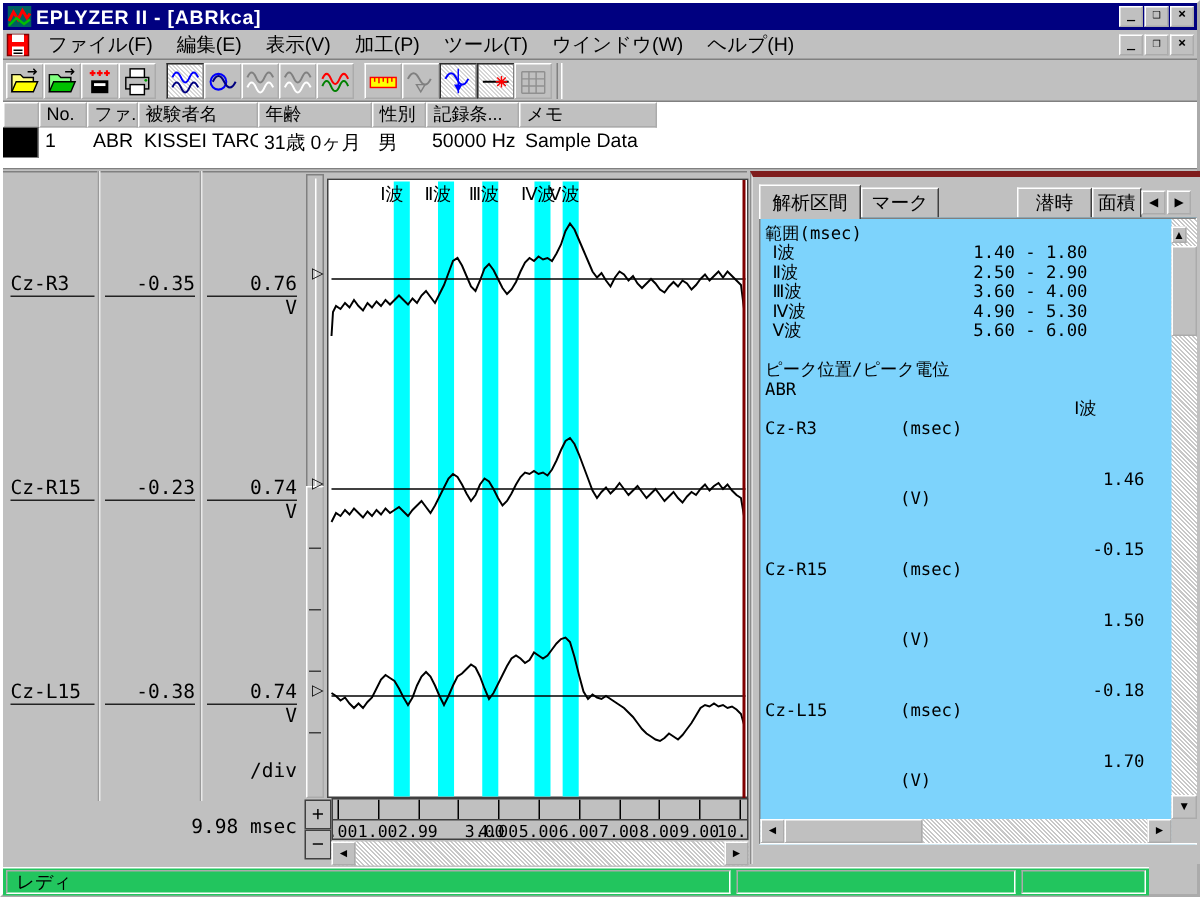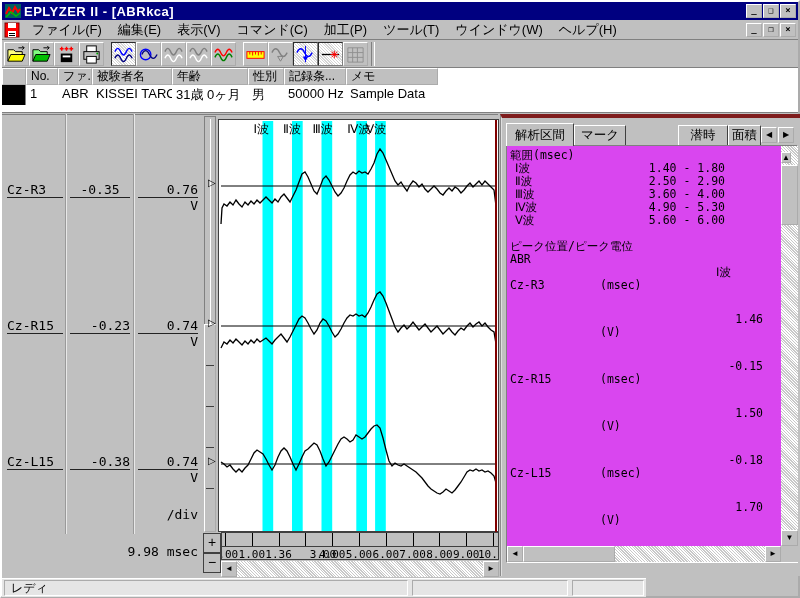--- a/index.html
+++ b/index.html
@@ -104,35 +104,35 @@
   #rightpanel { position:absolute; left:498px; top:112px; width:300px; height:462px;
     background:#c0c0c0; border-left:2px groove #dfdfdf; border-top:4px solid #7f1d1d; }
   .tab { position:absolute; background:#c0c0c0; border-top:1px solid #fff;
     border-left:1px solid #fff; border-right:1px solid #404040;
     font-size:12.5px; text-align:center; overflow:hidden; white-space:nowrap; }
   .tab.active { top:5px; height:23px; z-index:3; line-height:22px; }
   .tab.inactive { top:7px; height:20px; line-height:19px; z-index:1; }
   .tab-arrow { position:absolute; top:9px; width:16px; height:16px; background:#c0c0c0;
     border:1px outset #fff; font-size:8px; text-align:center; line-height:14px; z-index:4; }
   #rcontent { position:absolute; left:4px; top:27px; width:292px; height:418px;
-    background:#d946ef; border:1px solid; border-color:#808080 #fff #fff #808080; z-index:2;padding-left:44px; }
+    background:#7dd3fc; border:1px solid; border-color:#808080 #fff #fff #808080; z-index:2;padding-left:44px; }
   #rtext { position:absolute; left:3px; top:3px; width:268px;
     font-family:"DejaVu Sans Mono","Liberation Mono",monospace; font-size:11.5px;
     line-height:13px; color:#000; }
   .r-row { display:flex; }
   .r-wave { width:120px; padding-left:5px; }
   .r-range { width:95px; text-align:right; }
   .p-ch { width:58px; }
   .p-unit { width:64px;margin-left:32px; }
   .p-val { width:99px; text-align:right;margin-top:34px; }
   .p-colhdr { width:221px; text-align:right; }
 
   
-  #statusbar { position:absolute; left:0; top:576px; width:644px; height:19px;
-    background:#e5e5e5; border-top:1px solid #fff; display:flex; gap:4px; padding:1px 2px; }
+  #statusbar { position:absolute; left:0; top:576px; width:764px; height:19px;
+    background:#22c55e; border-top:1px solid #fff; display:flex; gap:4px; padding:1px 2px; }
   .status-cell { border:1px inset #fff; height:16px; font-size:12px; padding:0 6px; line-height:15px; }
 </style>
 </head>
 <body>
 
 <div id="window">
 
   <div id="titlebar">
     <svg class="app-icon" viewBox="0 0 16 14">
       <rect x="0" y="0" width="16" height="14" fill="#006060"></rect>
@@ -151,21 +151,20 @@
     <svg class="doc-icon" viewBox="0 0 16 16">
       <rect x="1" y="1" width="14" height="14" fill="#ff0000" stroke="#800000"></rect>
       <rect x="4" y="1" width="8" height="5" fill="#fff"></rect>
       <rect x="4" y="9" width="8" height="6" fill="#fff"></rect>
       <rect x="5" y="11" width="6" height="1" fill="#000"></rect>
       <rect x="5" y="13" width="6" height="1" fill="#000"></rect>
     </svg>
     <span class="menu-item">ファイル(F)</span>
     <span class="menu-item">編集(E)</span>
     <span class="menu-item">表示(V)</span>
-    <span class="menu-item">コマンド(C)</span>
     <span class="menu-item">加工(P)</span>
     <span class="menu-item">ツール(T)</span>
     <span class="menu-item">ウインドウ(W)</span>
     <span class="menu-item">ヘルプ(H)</span>
     <span class="winbtns">
       <span class="winbtn">_</span>
       <span class="winbtn">❐</span>
       <span class="winbtn">×</span>
     </span>
   </div>
@@ -286,21 +285,21 @@
       <span class="dt-cell c6" style="text-align:right;">50000 Hz</span>
       <span class="dt-cell c7">Sample Data</span>
     </div>
   </div>
 
   <div id="leftpanel"></div>
   <div class="vsep" style="left:63px;"></div>
   <div class="vsep" style="left:131px;"></div>
 
   <span class="ch-name" style="top:180px;">Cz-R3</span>
-  <span class="ch-val" style="left:68px; top:180px;text-align:center;">-0.35</span>
+  <span class="ch-val" style="left:68px; top:180px;">-0.35</span>
   <span class="ch-val" style="left:136px; top:180px;">0.76</span>
   <span class="ch-unit" style="left:136px; top:196px;">V</span>
 
   <span class="ch-name" style="top:316px;">Cz-R15</span>
   <span class="ch-val" style="left:68px; top:316px;">-0.23</span>
   <span class="ch-val" style="left:136px; top:316px;">0.74</span>
   <span class="ch-unit" style="left:136px; top:332px;">V</span>
 
   <span class="ch-name" style="top:452px;">Cz-L15</span>
   <span class="ch-val" style="left:68px; top:452px;">-0.38</span>
@@ -336,21 +335,21 @@
       </svg>
   </div>
 
   <span id="msec-label">9.98  msec</span>
   <span class="zoombtn" style="top:531px;">+</span>
   <span class="zoombtn" style="top:551px;">−</span>
   <div id="timescale">
     <div class="ts-lblrow">
         <span class="ts-lbl" style="left: -12px;">0.00</span>
         <span class="ts-lbl" style="left: 14.8px;">1.00</span>
-        <span class="ts-lbl" style="left: 41.6px;">1.36</span>
+        <span class="ts-lbl" style="left: 41.6px;">2.99</span>
         <span class="ts-lbl" style="left: 64px; margin-left: 22px;">3.00</span>
         <span class="ts-lbl" style="left: 95.2px;">4.00</span>
         <span class="ts-lbl" style="left: 122px;">5.00</span>
         <span class="ts-lbl" style="left: 148.8px;">6.00</span>
         <span class="ts-lbl" style="left: 175.6px;">7.00</span>
         <span class="ts-lbl" style="left: 202.4px;">8.00</span>
         <span class="ts-lbl" style="left: 229.2px;">9.00</span>
         <span class="ts-lbl" style="left: 256px;">10.00</span>
       </div>
   <div class="ts-tick" style="left: 3px;"></div>

